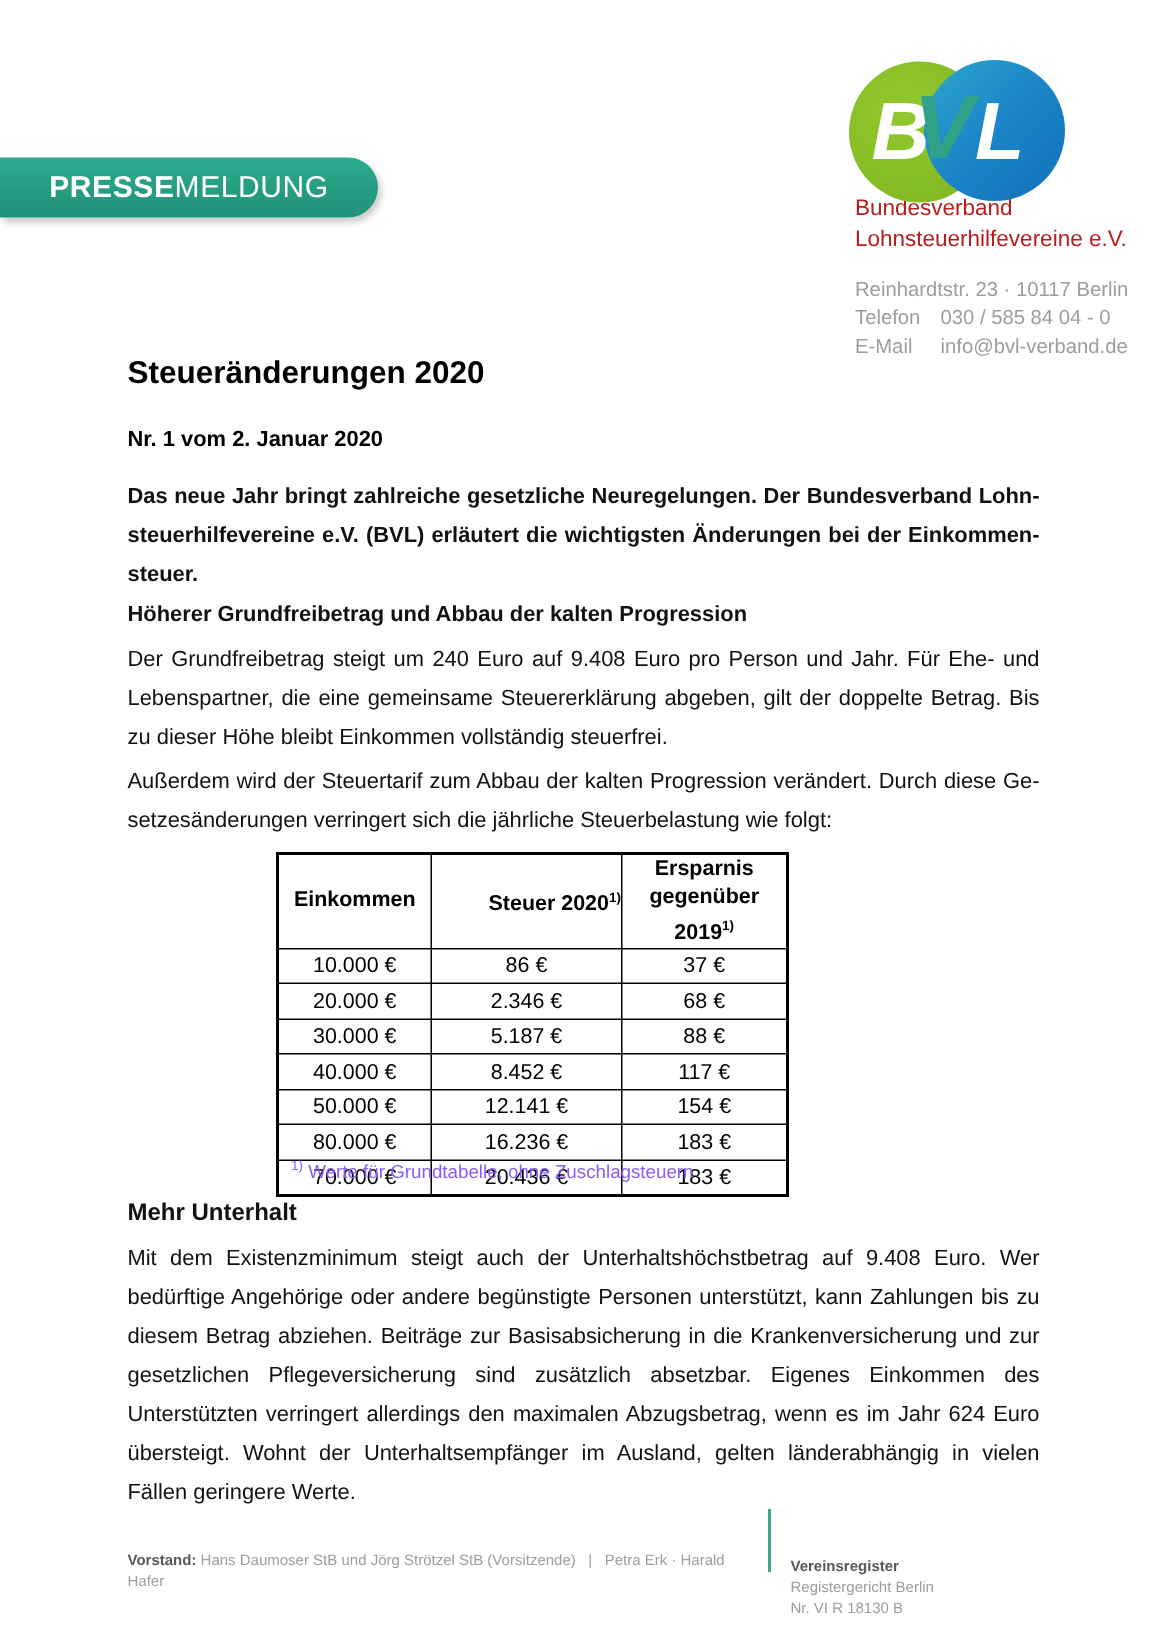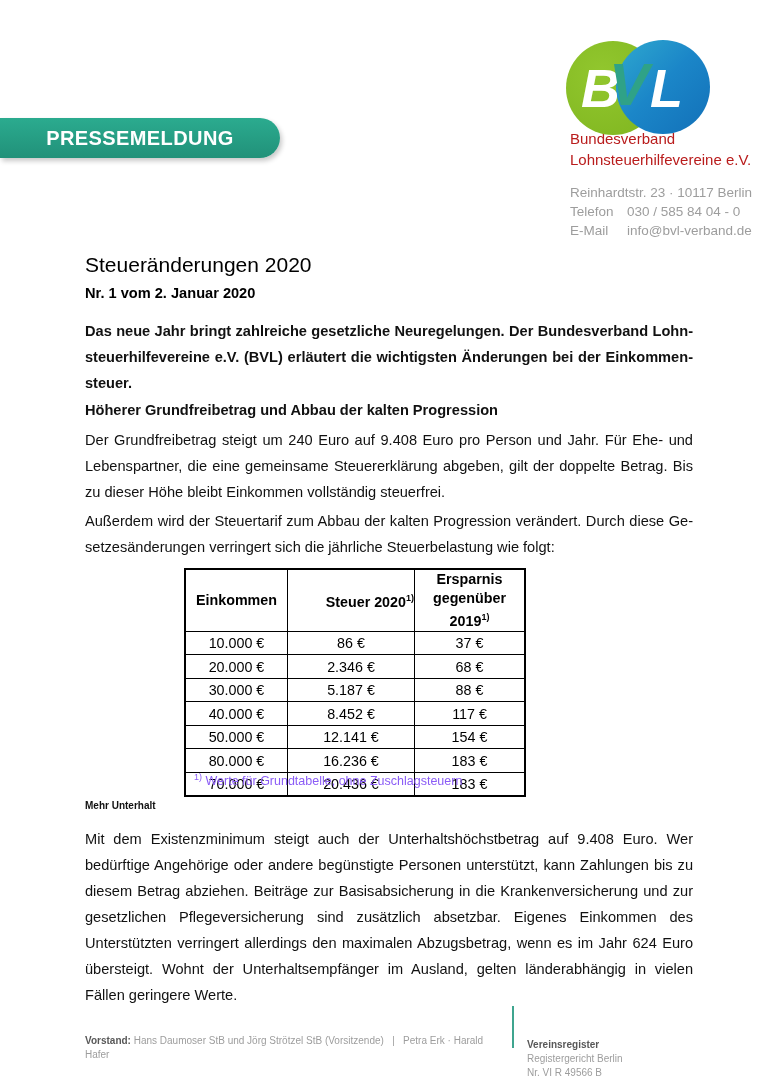--- a/index.html
+++ b/index.html
@@ -2,61 +2,61 @@
 <html><head>
 <meta charset="utf-8">
 <style>
   html,body{margin:0;padding:0;}
   .page{
     position:relative;width:770px;height:1090px;background:#ffffff;
     font-family:"Liberation Sans", sans-serif;color:#1a1a1a;overflow:hidden;
   }
   
   .banner{
-    position:absolute;left:0;top:118px;width:280px;height:40px;
+    position:absolute;left:0;top:105px;width:252px;height:40px;
     background:linear-gradient(180deg,#2bab8f 0%,#219179 100%);
     border-radius:0 20px 20px 0;
     display:flex;align-items:center;justify-content:center;
     color:#fff;font-size:20px;letter-spacing:.4px;
     box-shadow:2px 3px 5px rgba(0,0,0,.22);
   }
   .banner .bold{font-weight:700;}
-  .banner .light{font-weight:700;}
+  .banner .light{font-weight:400;}
   
   .logo{position:absolute;left:566px;top:40px;width:148px;height:96px;}
   .circle{position:absolute;width:94px;height:94px;border-radius:50%;}
   .circle.green{left:0;top:1px;background:radial-gradient(circle at 38% 35%,#92c72e,#7fb51f);z-index:1;}
   .circle.blue{left:50px;top:0;background:linear-gradient(135deg,#2fa9cf 0%,#1b86c8 48%,#1270b8 100%);z-index:2;}
   .logo-letter{position:absolute;z-index:3;font-weight:bold;font-style:italic;line-height:1;}
   .letter-b{left:15px;top:21px;font-size:54px;color:#ffffff;}
   .letter-v{left:43px;top:15px;font-size:60px;color:#2fa287;}
   .letter-l{left:84px;top:21px;font-size:54px;color:#ffffff;}
   
   .org{position:absolute;left:570px;top:128px;font-size:15px;line-height:21px;color:#b91c1c;}
   .contact{position:absolute;left:570px;top:183px;font-size:13.5px;line-height:19px;color:#9d9d9d;}
   .contact .lbl{display:inline-block;width:57px;}
   
-  .title{position:absolute;left:85px;top:237px;font-size:21px;font-weight:normal;color:#000;margin-top:16px;}
+  .title{position:absolute;left:85px;top:237px;font-size:21px;font-weight:bold;color:#000;}
   .issue{position:absolute;left:85px;top:285px;font-size:14.6px;font-weight:bold;color:#000;}
   .para{width:608px;font-size:14.6px;line-height:26px;text-align:justify;color:#111;}
   .lead{position:absolute;left:85px;top:318px;font-weight:bold;}
   .s1h{position:absolute;left:85px;top:402px;font-size:14.6px;font-weight:bold;color:#111;}
   .s1p1{position:absolute;left:85px;top:427px;}
   .s1p2{position:absolute;left:85px;top:508px;}
   
   .table-wrap{position:absolute;left:184px;top:568px;}
   table{border-collapse:collapse;border:2px solid #000;color:#000;}
   th,td{border:1px solid #000;text-align:center;vertical-align:middle;padding:0;}
   th{font-size:14.3px;font-weight:bold;height:58px;line-height:19px;}
   td{font-size:14.3px;height:22.5px;}
   .c1{width:101px;} .c2{width:126px;text-align:right;} .c3{width:109px;}
   sup{font-size:9px;}
   .footnote{position:absolute;left:194px;top:772px;font-size:12.5px;color:#8b5cf6;}
   
-  .s2h{position:absolute;left:85px;top:800px;font-size:10px;font-weight:bold;color:#111;}
+  .s2h{position:absolute;left:85px;top:800px;font-size:16px;font-weight:bold;color:#111;}
   .s2p{position:absolute;left:85px;top:826px;}
   
   .footer-left{position:absolute;left:85px;top:1006px;width:420px;font-size:10px;line-height:14px;color:#9d9d9d;white-space:pre-wrap;}
   .flabel{font-weight:bold;color:#585858;margin-top:32px;}
   .footer-divider{position:absolute;left:512px;top:1006px;width:2px;height:42px;background:#3fa58f;}
   .footer-right{position:absolute;left:527px;top:1006px;font-size:10px;line-height:14px;color:#9d9d9d;}
 </style>
 </head>
 <body>
 
@@ -150,16 +150,16 @@
 
   <div class="footer-left">
     <div><span class="flabel">Vorstand:</span><span> Hans Daumoser StB und Jörg Strötzel StB (Vorsitzende)   |   Petra Erk · Harald Hafer</span></div>
     
     
   </div>
   <div class="footer-divider"></div>
   <div class="footer-right">
     <div class="flabel">Vereinsregister</div>
     <div>Registergericht Berlin</div>
-    <div>Nr. VI R 49566 B</div>
+    <div>Nr. VI R 18130 B</div>
   </div>
 
 </div>
 
 </body></html>

